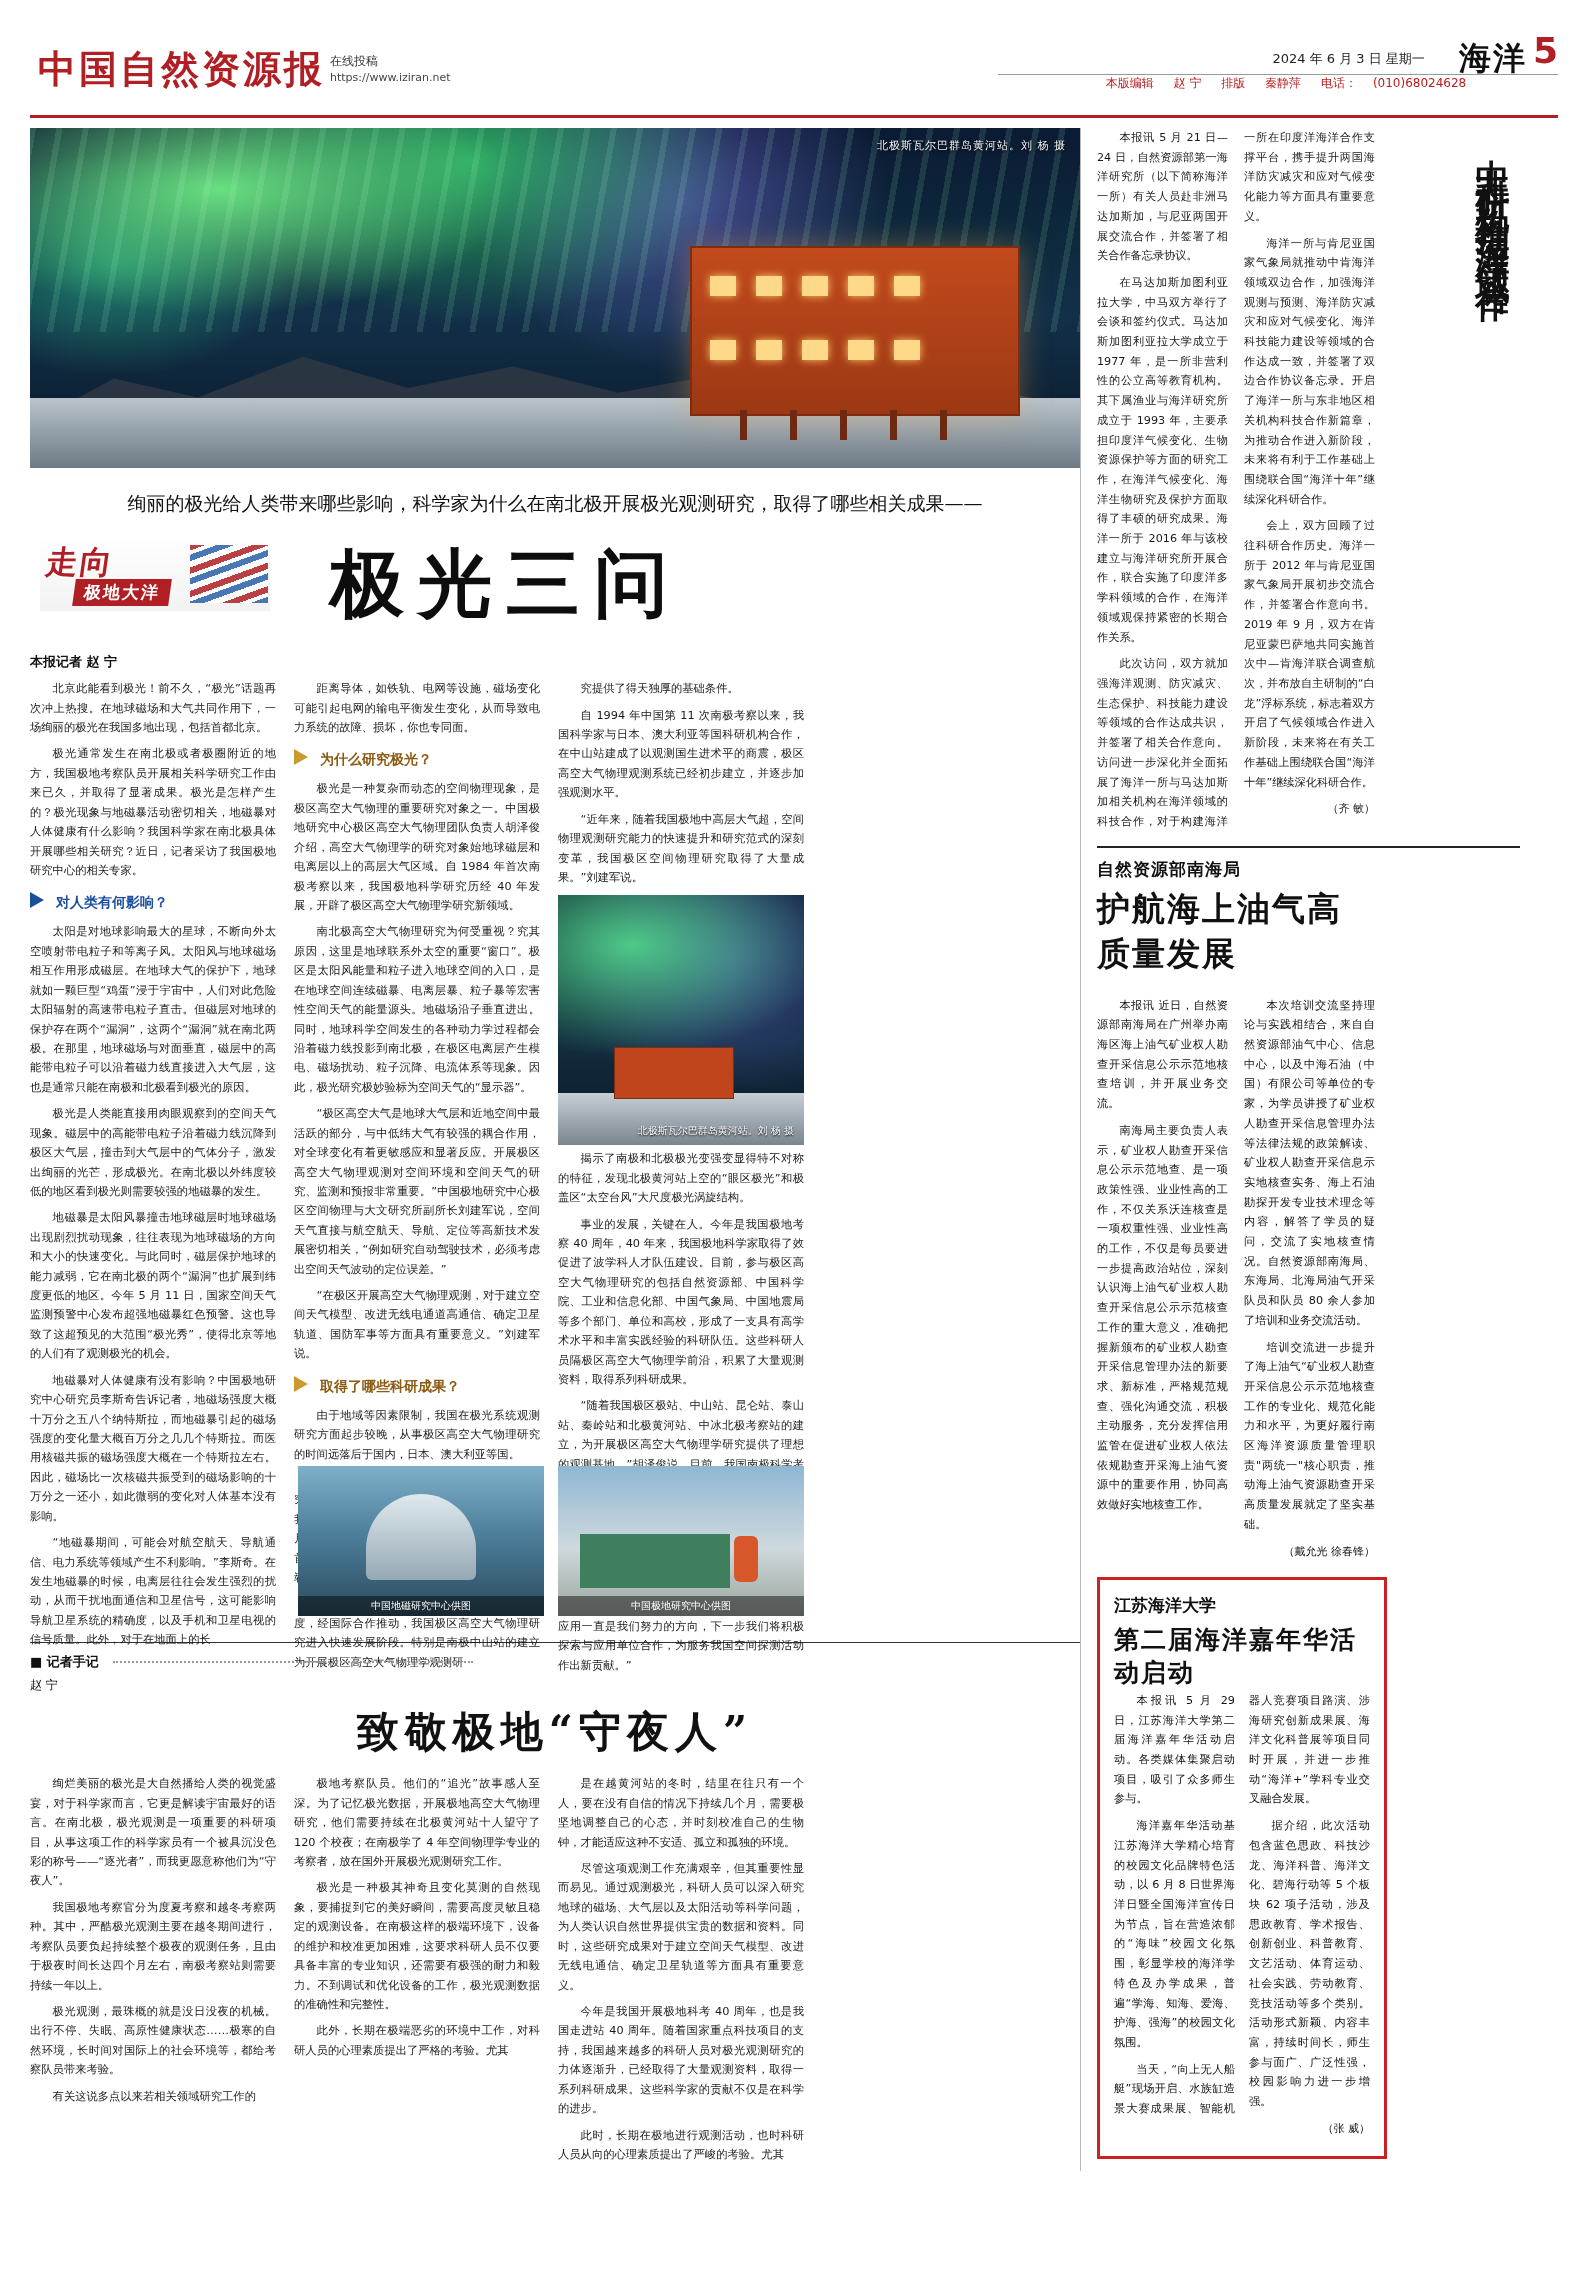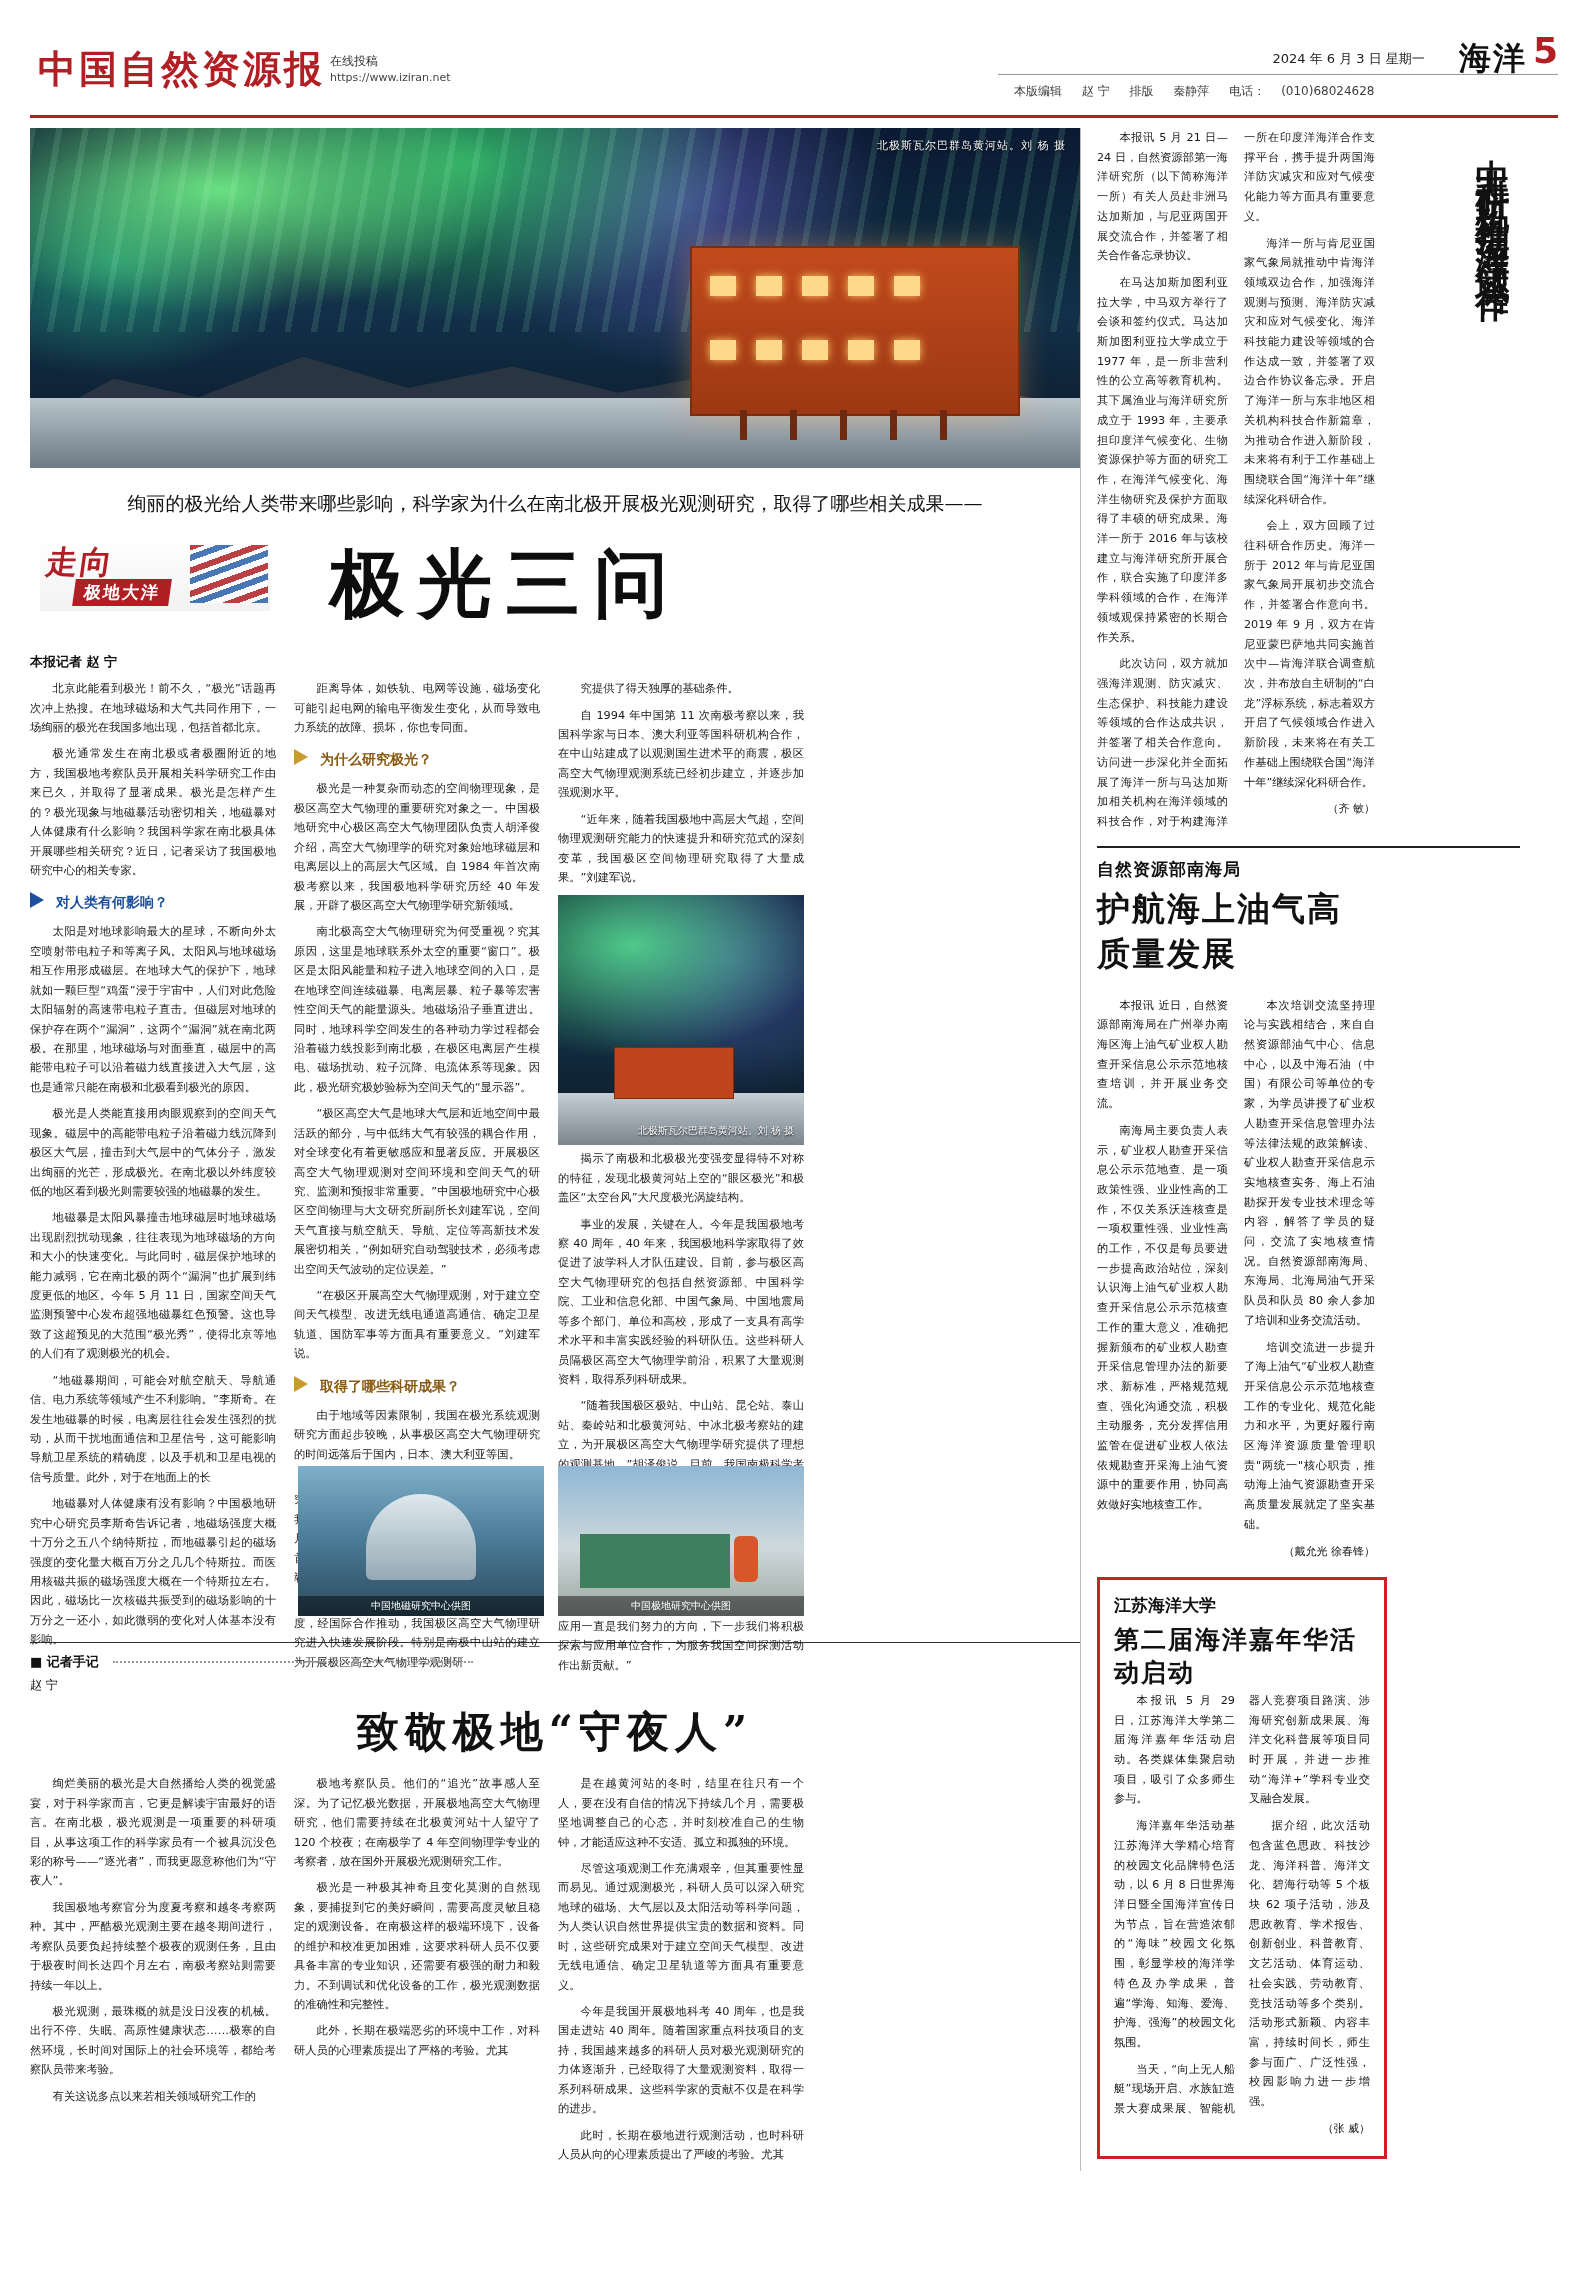--- a/index.html
+++ b/index.html
@@ -25,22 +25,22 @@
   .mast-sub .u { display:block; font-size:11px; color:#444; }
   .mast-right { position:absolute; right:0; top:8px; text-align:right; }
   .mast-date { font-size:13px; color:#222; display:inline-block; vertical-align:middle; }
   .mast-section {
     display:inline-block; vertical-align:middle; margin-left:29px;
     font-family:"DejaVu Serif", serif; font-size:32px; font-weight:bold; color:#111;
     letter-spacing:2px;
   }
   .mast-pageno { color:#b01f24; font-size:36px; font-weight:bold; margin-left:6px; }
   .mast-editline {
-    position:absolute; right:0; top:52px; font-size:12px; color:#404040;
-    border-top:1px solid #999; padding-top:8px; width:560px; text-align:left;
+    position:absolute; right:0; top:52px; font-size:12px; color:#b91c1c;
+    border-top:1px solid #999; width:560px; text-align:center;
   }
   .mast-editline span { margin-left:16px; }
 
   
   .body-wrap { position:relative; margin:10px 30px 0 30px; display:flex; gap:0; }
   .left-col { width:1050px; position:relative; }
   .right-col { width:440px; position:relative; padding-left:16px; border-left:1px solid #bbb; }
 
   
   .hero {
@@ -276,22 +276,22 @@
 
       <div class="art-cols">
 
         <div class="col">
           <p>北京此能看到极光！前不久，“极光”话题再次冲上热搜。在地球磁场和大气共同作用下，一场绚丽的极光在我国多地出现，包括首都北京。</p>
           <p>极光通常发生在南北极或者极圈附近的地方，我国极地考察队员开展相关科学研究工作由来已久，并取得了显著成果。极光是怎样产生的？极光现象与地磁暴活动密切相关，地磁暴对人体健康有什么影响？我国科学家在南北极具体开展哪些相关研究？近日，记者采访了我国极地研究中心的相关专家。</p>
           <div class="sub-tag">对人类有何影响？</div>
           <p>太阳是对地球影响最大的星球，不断向外太空喷射带电粒子和等离子风。太阳风与地球磁场相互作用形成磁层。在地球大气的保护下，地球就如一颗巨型“鸡蛋”浸于宇宙中，人们对此危险太阳辐射的高速带电粒子直击。但磁层对地球的保护存在两个“漏洞”，这两个“漏洞”就在南北两极。在那里，地球磁场与对面垂直，磁层中的高能带电粒子可以沿着磁力线直接进入大气层，这也是通常只能在南极和北极看到极光的原因。</p>
           <p>极光是人类能直接用肉眼观察到的空间天气现象。磁层中的高能带电粒子沿着磁力线沉降到极区大气层，撞击到大气层中的气体分子，激发出绚丽的光芒，形成极光。在南北极以外纬度较低的地区看到极光则需要较强的地磁暴的发生。</p>
           <p>地磁暴是太阳风暴撞击地球磁层时地球磁场出现剧烈扰动现象，往往表现为地球磁场的方向和大小的快速变化。与此同时，磁层保护地球的能力减弱，它在南北极的两个“漏洞”也扩展到纬度更低的地区。今年 5 月 11 日，国家空间天气监测预警中心发布超强地磁暴红色预警。这也导致了这超预见的大范围“极光秀”，使得北京等地的人们有了观测极光的机会。</p>
+          <p>地磁暴对人体健康有没有影响？中国极地研究中心研究员李斯奇告诉记者，地磁场强度大概十万分之五八个纳特斯拉，而地磁暴引起的磁场强度的变化量大概百万分之几几个特斯拉。而医用核磁共振的磁场强度大概在一个特斯拉左右。因此，磁场比一次核磁共振受到的磁场影响的十万分之一还小，如此微弱的变化对人体基本没有影响。</p>
           <p>“地磁暴期间，可能会对航空航天、导航通信、电力系统等领域产生不利影响。”李斯奇。在发生地磁暴的时候，电离层往往会发生强烈的扰动，从而干扰地面通信和卫星信号，这可能影响导航卫星系统的精确度，以及手机和卫星电视的信号质量。此外，对于在地面上的长</p>
-          <p>地磁暴对人体健康有没有影响？中国极地研究中心研究员李斯奇告诉记者，地磁场强度大概十万分之五八个纳特斯拉，而地磁暴引起的磁场强度的变化量大概百万分之几几个特斯拉。而医用核磁共振的磁场强度大概在一个特斯拉左右。因此，磁场比一次核磁共振受到的磁场影响的十万分之一还小，如此微弱的变化对人体基本没有影响。</p>
         </div>
 
         <div class="col">
           <p>距离导体，如铁轨、电网等设施，磁场变化可能引起电网的输电平衡发生变化，从而导致电力系统的故障、损坏，你也专同面。</p>
           <div class="sub-tag brown">为什么研究极光？</div>
           <p>极光是一种复杂而动态的空间物理现象，是极区高空大气物理的重要研究对象之一。中国极地研究中心极区高空大气物理团队负责人胡泽俊介绍，高空大气物理学的研究对象始地球磁层和电离层以上的高层大气区域。自 1984 年首次南极考察以来，我国极地科学研究历经 40 年发展，开辟了极区高空大气物理学研究新领域。</p>
           <p>南北极高空大气物理研究为何受重视？究其原因，这里是地球联系外太空的重要“窗口”。极区是太阳风能量和粒子进入地球空间的入口，是在地球空间连续磁暴、电离层暴、粒子暴等宏害性空间天气的能量源头。地磁场沿子垂直进出。同时，地球科学空间发生的各种动力学过程都会沿着磁力线投影到南北极，在极区电离层产生模电、磁场扰动、粒子沉降、电流体系等现象。因此，极光研究极妙验标为空间天气的“显示器”。</p>
           <p>“极区高空大气是地球大气层和近地空间中最活跃的部分，与中低纬大气有较强的耦合作用，对全球变化有着更敏感应和显著反应。开展极区高空大气物理观测对空间环境和空间天气的研究、监测和预报非常重要。”中国极地研究中心极区空间物理与大文研究所副所长刘建军说，空间天气直接与航空航天、导航、定位等高新技术发展密切相关，“例如研究自动驾驶技术，必须考虑出空间天气波动的定位误差。”</p>
           <p>“在极区开展高空大气物理观测，对于建立空间天气模型、改进无线电通道高通信、确定卫星轨道、国防军事等方面具有重要意义。”刘建军说。</p>
           <div class="sub-tag brown">取得了哪些科研成果？</div>

